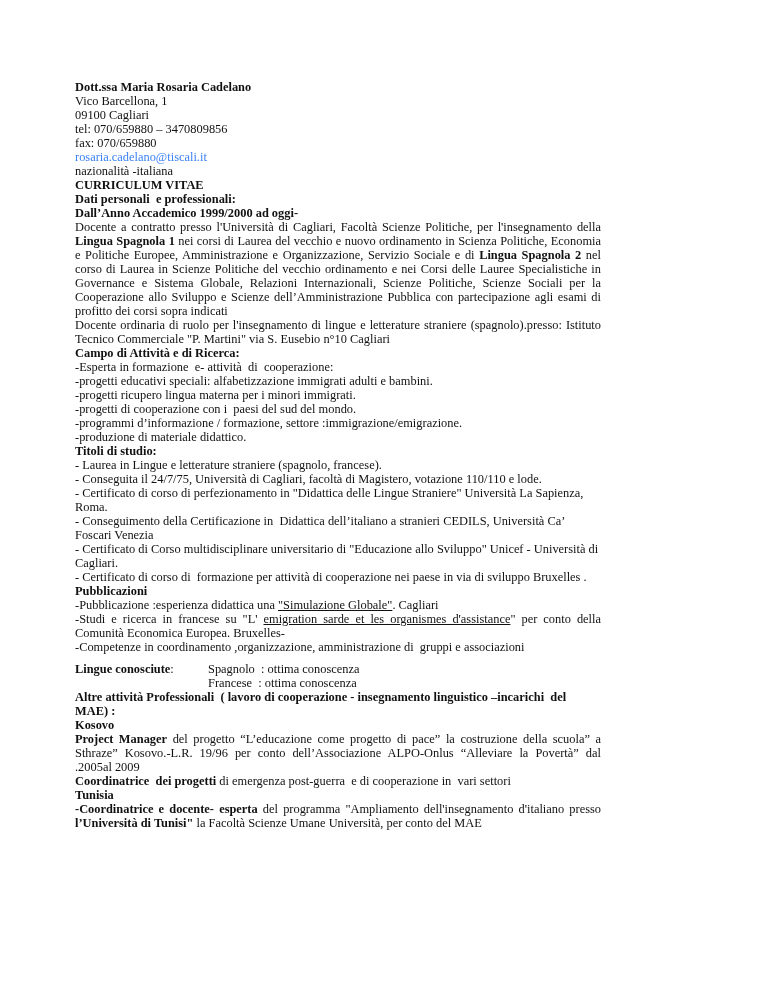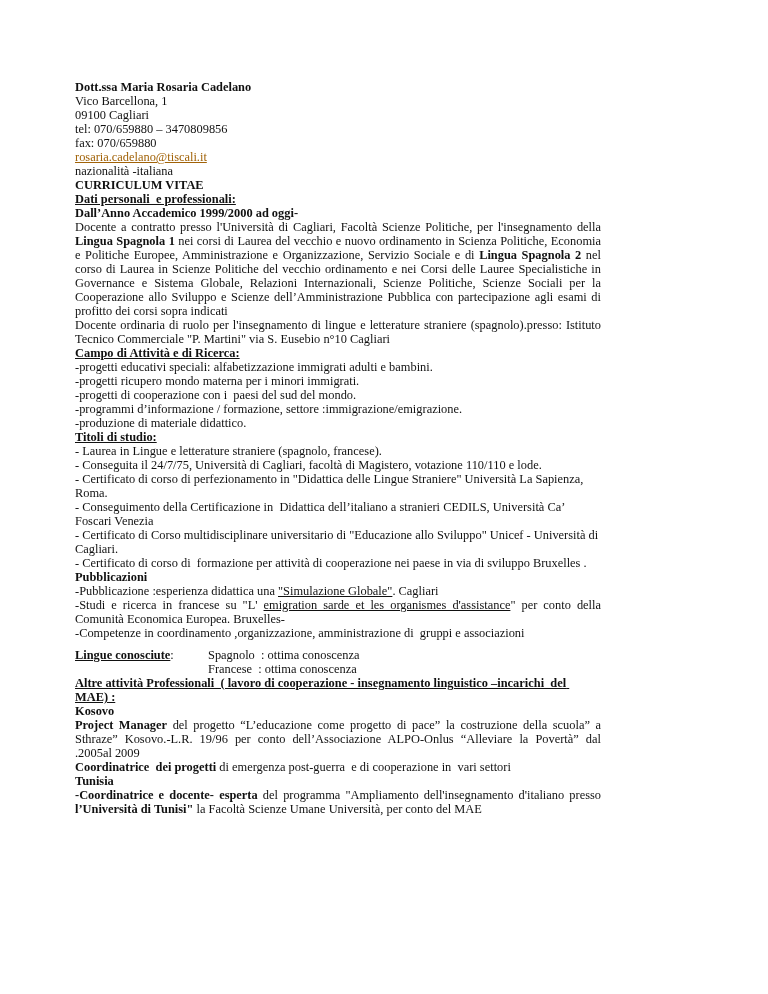--- a/index.html
+++ b/index.html
@@ -12,26 +12,26 @@
   }
   .page {
     width: 676px; height: 994px;
     padding: 80px 75px 4px 75px;
     overflow: hidden;
   }
   .page p { margin: 0; font-size: 12.4px; line-height: 14px; }
   .name { font-size: 14.6px; font-weight: bold; line-height: 18px; }
   .b { font-weight: bold; }
   .u { text-decoration: underline; }
-  .head { font-weight: bold; text-decoration: underline; }
+  .head { font-weight: bold; }
   .gap { margin-top: 14px; }
   .just { text-align: justify; }
   .pre { white-space: pre-wrap; }
   .cv-title { font-weight: bold; margin-left: 192px; margin-top: 14px; }
-  .link { color: #a16207; text-decoration: underline; cursor: pointer; }
+  .link { color: #3b82f6; cursor: pointer; }
   .lingue { display: flex; margin-top: 8px; }
   .lingue .lab { width: 133px; flex: 0 0 133px; font-size: 12.4px; line-height: 14px; }
   .lingue .vals p { white-space: pre-wrap; }
 </style>
 </head>
 <body>
 
 <div class="page">
 
   <p class="name">Dott.ssa Maria Rosaria Cadelano</p>
@@ -43,22 +43,23 @@
   <p>nazionalità -italiana</p>
 
   <p class="cv-title">CURRICULUM VITAE</p>
 
   <p class="head pre">Dati personali  e professionali:</p>
   <p class="b gap">Dall’Anno Accademico 1999/2000 ad oggi-</p>
   <p class="just"><span>Docente a contratto presso l'Università di Cagliari, Facoltà Scienze Politiche, per l'insegnamento della </span><span class="b">Lingua Spagnola 1</span><span> nei corsi di Laurea del vecchio e nuovo ordinamento in Scienza Politiche, Economia e Politiche Europee, Amministrazione e Organizzazione, Servizio Sociale e di </span><span class="b">Lingua Spagnola 2</span><span> nel corso di Laurea in Scienze Politiche del vecchio ordinamento e nei Corsi delle Lauree Specialistiche in Governance e Sistema Globale, Relazioni Internazionali, Scienze Politiche, Scienze Sociali per la Cooperazione allo Sviluppo e Scienze dell’Amministrazione Pubblica con partecipazione agli esami di profitto dei corsi sopra indicati</span></p>
   <p class="just">Docente ordinaria di ruolo per l'insegnamento di lingue e letterature straniere (spagnolo).presso: Istituto Tecnico Commerciale "P. Martini" via S. Eusebio n°10 Cagliari</p>
 
   <p class="head pre gap">Campo di Attività e di Ricerca:</p>
+  <p class="pre">-Esperta in formazione  e- attività  di  cooperazione:</p>
   <p class="pre">-progetti educativi speciali: alfabetizzazione immigrati adulti e bambini.</p>
-  <p class="pre">-progetti ricupero mondo materna per i minori immigrati.</p>
+  <p class="pre">-progetti ricupero lingua materna per i minori immigrati.</p>
   <p class="pre">-progetti di cooperazione con i  paesi del sud del mondo.</p>
   <p class="pre">-programmi d’informazione / formazione, settore :immigrazione/emigrazione.</p>
   <p class="pre">-produzione di materiale didattico.</p>
 
   <p class="head pre gap">Titoli di studio:</p>
   <p class="pre">- Laurea in Lingue e letterature straniere (spagnolo, francese).</p>
   <p class="pre">- Conseguita il 24/7/75, Università di Cagliari, facoltà di Magistero, votazione 110/110 e lode.</p>
   <p class="pre">- Certificato di corso di perfezionamento in "Didattica delle Lingue Straniere" Università La Sapienza, Roma.</p>
   <p class="pre">- Conseguimento della Certificazione in  Didattica dell’italiano a stranieri CEDILS, Università Ca’ Foscari Venezia</p>
   <p class="pre">- Certificato di Corso multidisciplinare universitario di "Educazione allo Sviluppo" Unicef - Università di Cagliari.</p>

